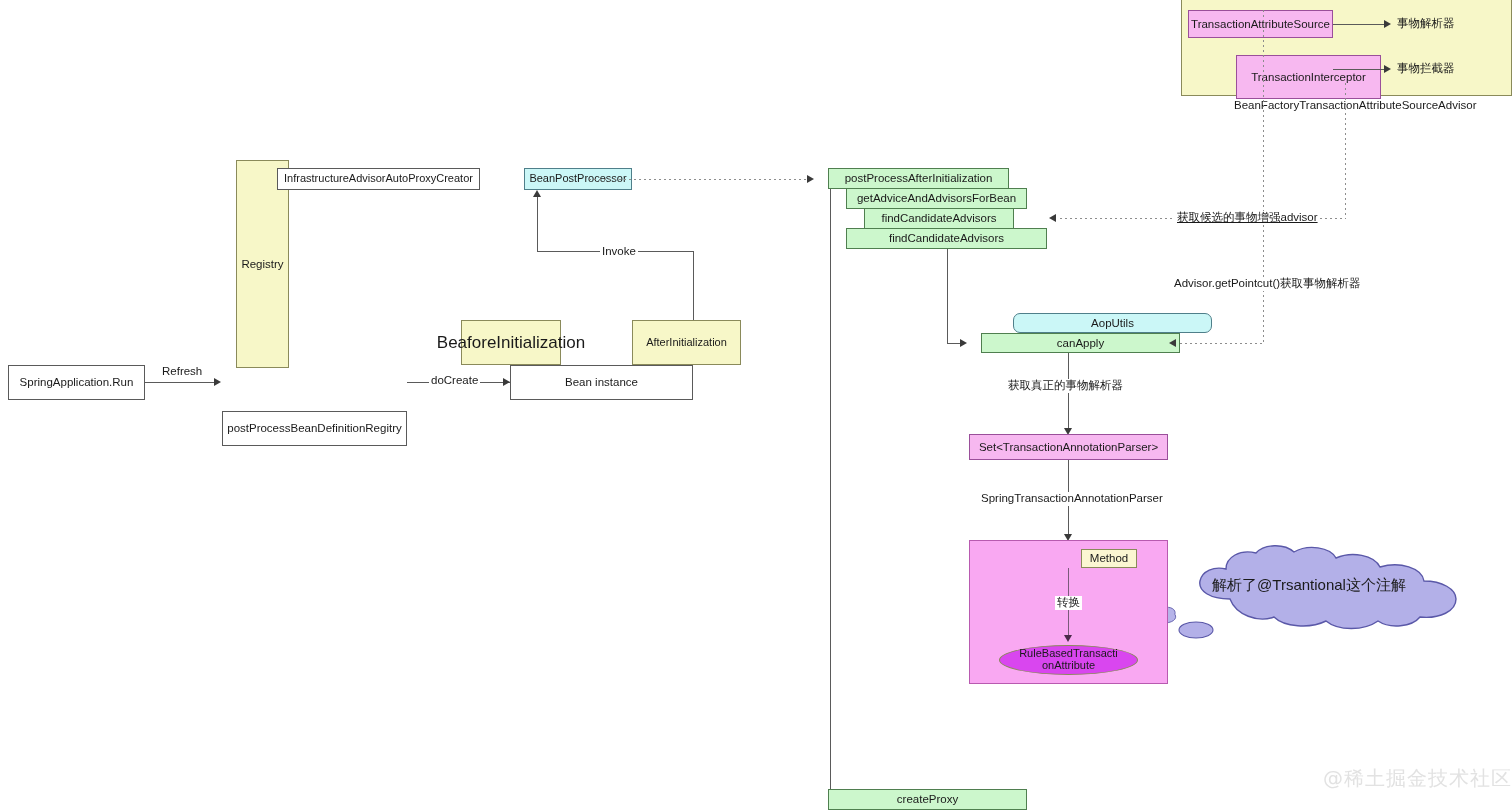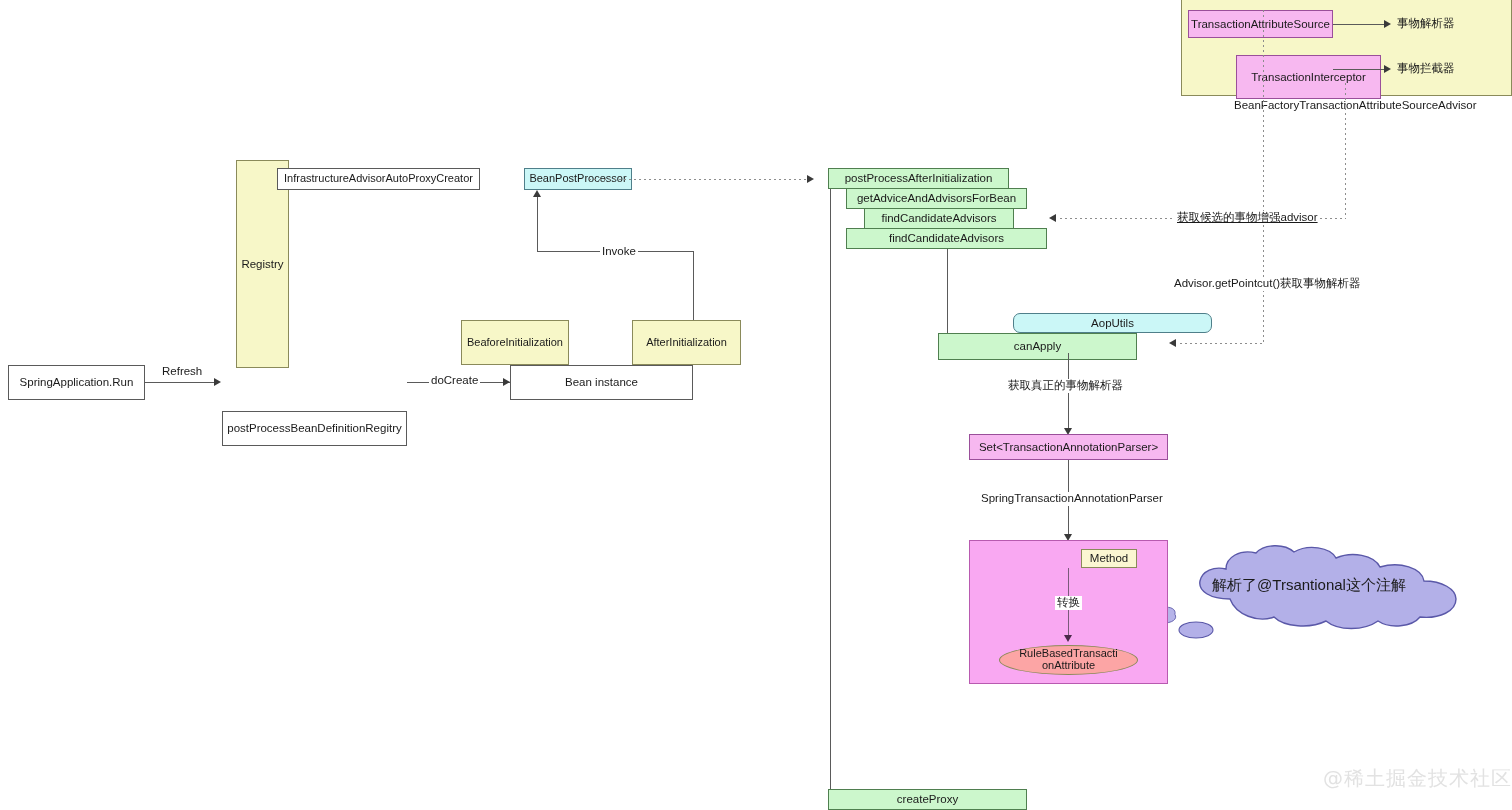--- a/index.html
+++ b/index.html
@@ -28,21 +28,21 @@
     background:#ffffff;
     white-space:nowrap;
   }
   .n-yellow{ background:#f7f7c8; border-color:#8a8a5a; }
   .n-green { background:#ccf7cc; border-color:#4f7f4f; }
   .n-cyan  { background:#cbf7f7; border-color:#4f7f8a;margin-left:44px; }
   .n-pink  { background:#f7b8f0; border-color:#9a4f9a; }
   .n-white { background:#ffffff; border-color:#5a5a5a; }
   .n-pinkpanel{ background:#f9a8f2; border-color:#b85ab0; }
   .n-cream { background:#fbf6d2; border-color:#8a8a5a;margin-left:40px; }
-  .n-ellipse{ border-radius:50%/50%; background:#fca5a5; border-color:#8a8a5a; white-space:normal;}
+  .n-ellipse{ border-radius:50%/50%; background:#d946ef; border-color:#8a8a5a; white-space:normal;}
 
   .label{
     position:absolute;
     font-size:11.5px;
     color:#1a1a1a;
     background:#ffffff;
     white-space:nowrap;
     line-height:1.2;
     padding:0 2px;
   }
@@ -147,21 +147,21 @@
   </div>
 
   <div class="ln ln-h" style="left:407px;top:382px;width:103px;"></div>
   <div class="arrow right" style="left:503px;top:378px;"></div>
   <div class="label" style="left:429px;top:374px;">doCreate</div>
 
   <div class="node n-white" style="left:510px;top:365px;width:183px;height:35px;">
     <span>Bean instance</span>
   </div>
 
-  <div class="node n-yellow" style="left:461px;top:320px;width:108px;height:45px;font-size:11px;">
+  <div class="node n-yellow" style="left:461px;top:320px;width:100px;height:45px;font-size:17px;">
     <span>BeaforeInitialization</span>
   </div>
   <div class="node n-yellow" style="left:632px;top:320px;width:109px;height:45px;font-size:11px;">
     <span>AfterInitialization</span>
   </div>
 
   <div class="node n-green" style="left:828px;top:168px;width:181px;height:21px;">
     <span>postProcessAfterInitialization</span>
   </div>
   <div class="node n-green" style="left:846px;top:188px;width:181px;height:21px;">
@@ -178,21 +178,21 @@
   <div class="arrow left" style="left:1049px;top:214px;"></div>
   <div class="label" style="left:1175px;top:211px;text-decoration:underline;">获取候选的事物增强advisor</div>
 
   <div class="ln ln-v" style="left:947px;top:249px;height:94px;"></div>
   <div class="ln ln-h" style="left:947px;top:343px;width:13px;"></div>
   <div class="arrow right" style="left:960px;top:339px;"></div>
 
   <div class="node n-cyan" style="left:969px;top:313px;width:199px;height:20px;border-radius:7px;">
     <span>AopUtils</span>
   </div>
-  <div class="node n-green" style="left:938px;top:333px;width:199px;height:27px;">
+  <div class="node n-green" style="left:981px;top:333px;width:199px;height:20px;">
     <span>canApply</span>
   </div>
 
   <div class="dot-h" style="left:1180px;top:343px;width:84px;"></div>
   <div class="arrow left" style="left:1169px;top:339px;"></div>
   <div class="label" style="left:1172px;top:277px;">Advisor.getPointcut()获取事物解析器</div>
 
   <div class="ln ln-v" style="left:1068px;top:353px;height:76px;"></div>
   <div class="arrow down" style="left:1064px;top:428px;"></div>
   <div class="label" style="left:1006px;top:379px;">获取真正的事物解析器</div>

